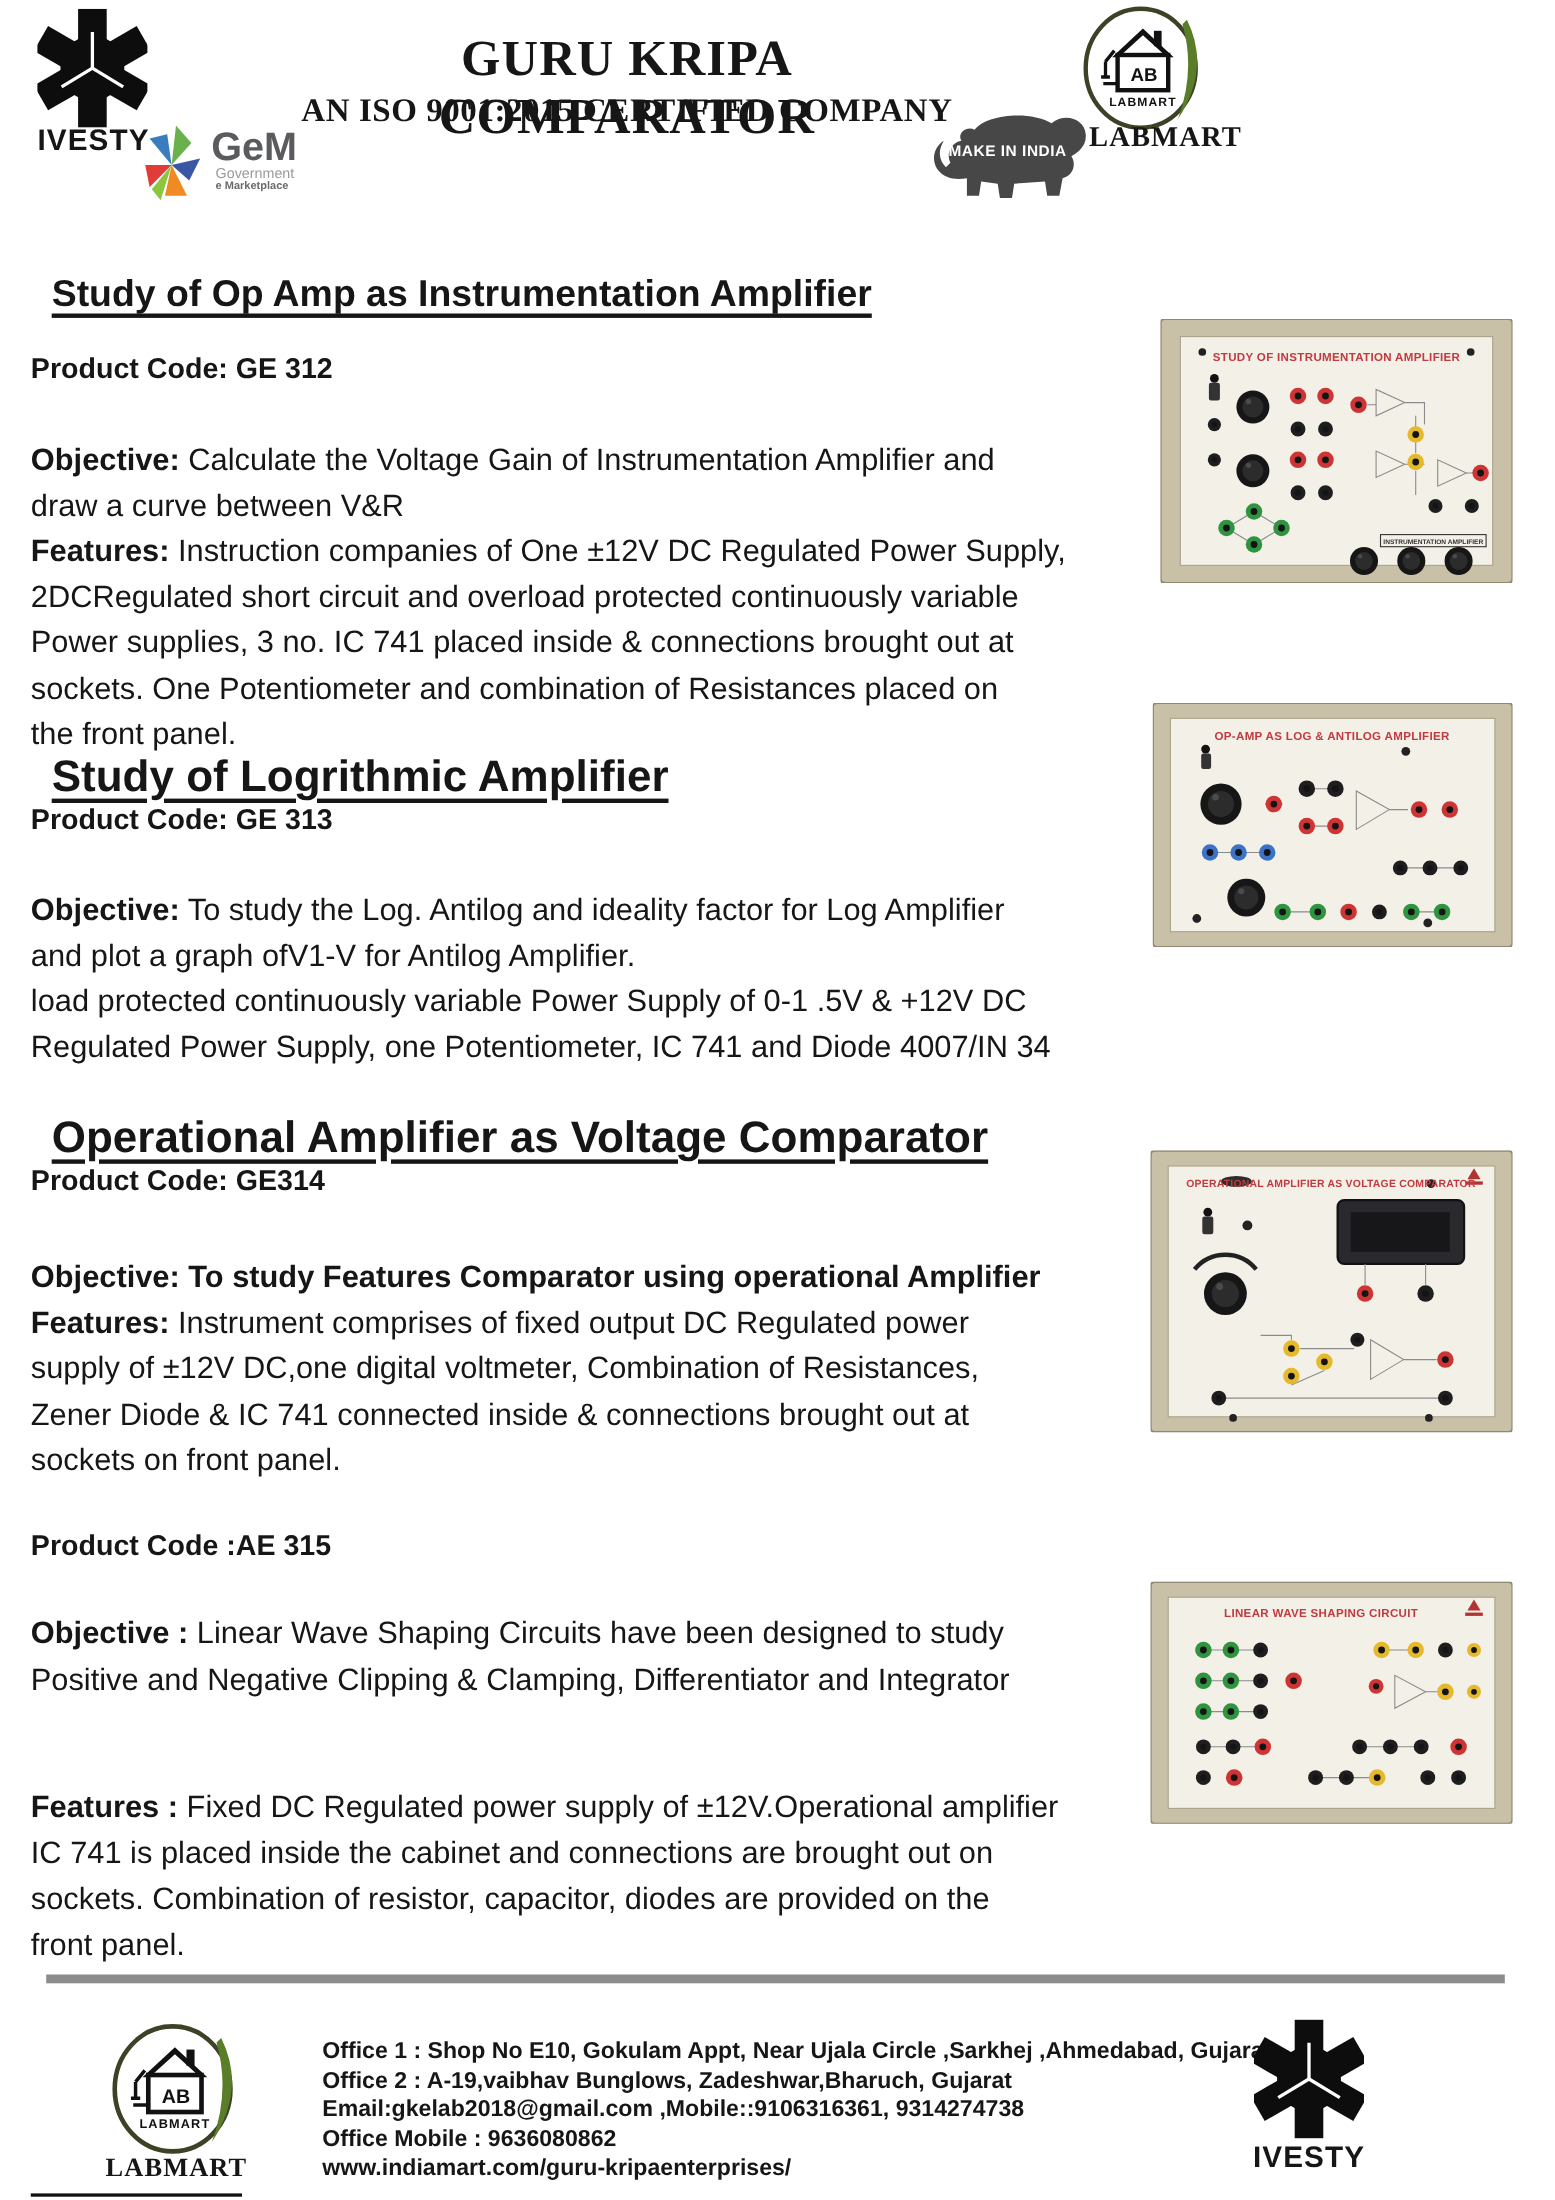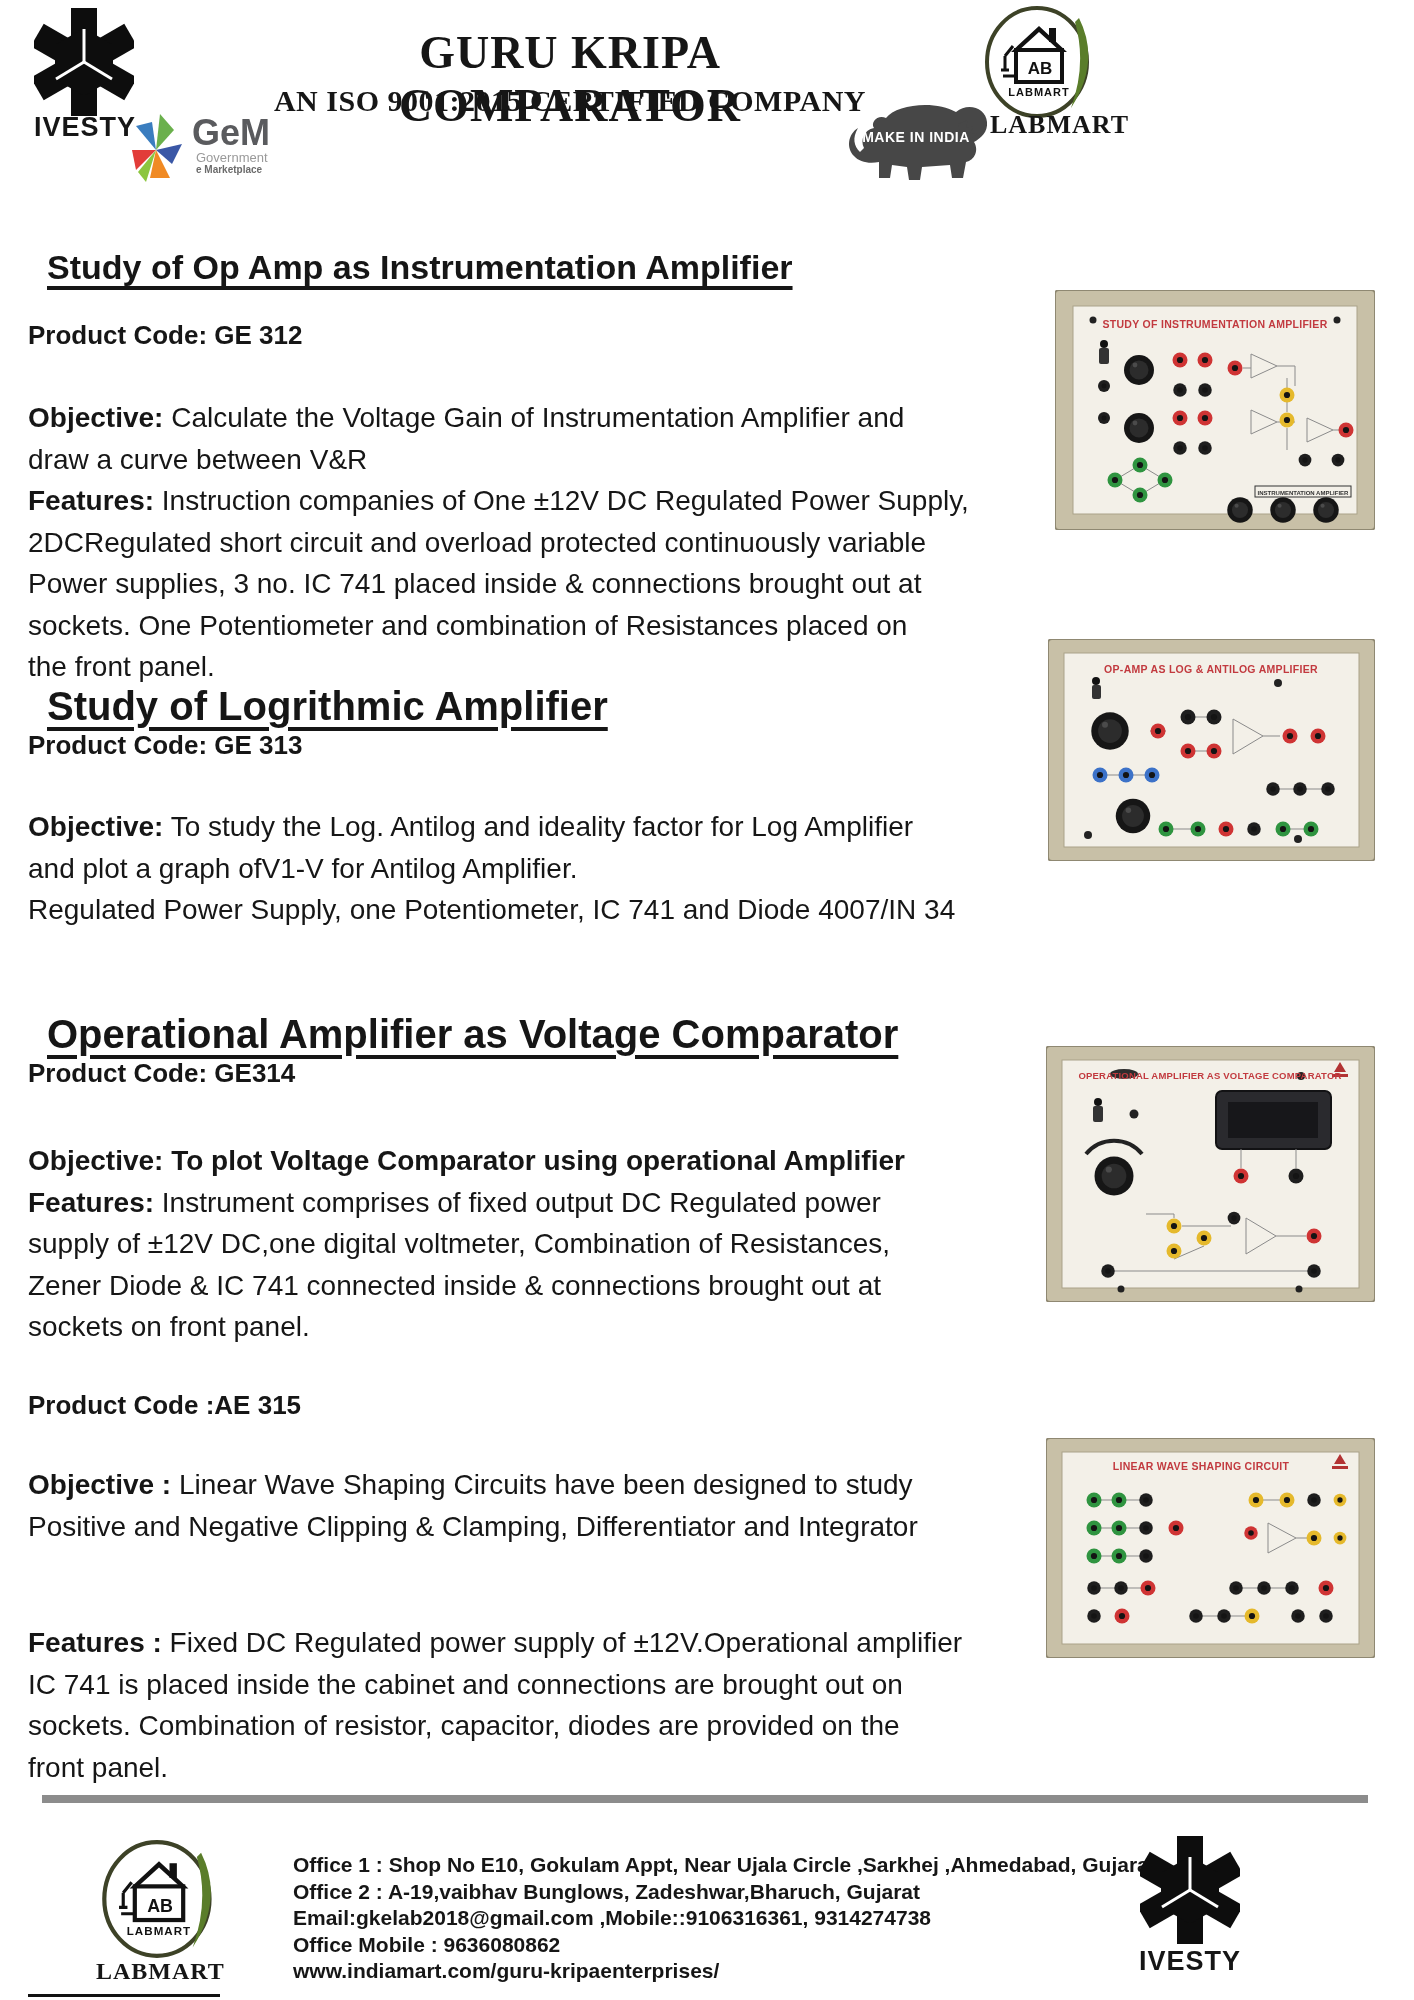--- a/index.html
+++ b/index.html
@@ -169,20 +169,21 @@
     <use href="#kn" x="185" y="220" transform="scale(0.85)" transform-origin="185 220"></use>
     <use href="#kn" x="228" y="220" transform="scale(0.85)" transform-origin="228 220"></use>
     <use href="#kn" x="271" y="220" transform="scale(0.85)" transform-origin="271 220"></use>
   </svg>
 
   <div class="abs heading h-lg" style="left:28px;top:684px">Study of Logrithmic Amplifier</div>
   <div class="abs pcode" style="left:28px;top:730px">Product Code: GE 313</div>
   <div class="abs body" style="left:28px;top:806px">
     <div class="ln"><b>Objective:</b><span> To study the Log. Antilog and ideality factor for Log Amplifier</span></div>
     <div class="ln"><b></b><span>and plot a graph ofV1-V for Antilog Amplifier.</span></div>
+    <div class="ln"><b></b><span>load protected continuously variable Power Supply of 0-1 .5V &amp; +12V DC</span></div>
     <div class="ln"><b></b><span>Regulated Power Supply, one Potentiometer, IC 741 and Diode 4007/IN 34</span></div>
   </div>
 
   <svg class="abs" style="left:1048px;top:639px" width="327" height="222" viewBox="0 0 327 222">
     <rect x="0" y="0" width="327" height="222" rx="4" fill="#c8c0a7" stroke="#8f8872" stroke-width="2"></rect>
     <rect x="16" y="14" width="295" height="194" fill="#f3f0e8" stroke="#aaa289"></rect>
     <circle cx="230" cy="44" r="4" fill="#222"></circle>
       <circle cx="40" cy="196" r="4" fill="#222"></circle>
     <circle cx="250" cy="200" r="4" fill="#222"></circle>
     <text x="163" y="34" text-anchor="middle" font-size="10.5" font-weight="bold" fill="#c23a3f" letter-spacing="0.3">OP-AMP AS LOG &amp; ANTILOG AMPLIFIER</text>
@@ -218,21 +219,21 @@
       <use href="#sk" x="150" y="190" fill="#2f9440"></use>
     <use href="#sk" x="178" y="190" fill="#cf3434"></use>
     <use href="#sk" x="206" y="190" fill="#1e1e1e" transform="scale(0.9)" transform-origin="206 190"></use>
     <use href="#sk" x="235" y="190" fill="#2f9440"></use>
       <use href="#sk" x="263" y="190" fill="#2f9440"></use>
   </svg>
 
   <div class="abs heading h-lg" style="left:28px;top:1012px">Operational Amplifier as Voltage Comparator</div>
   <div class="abs pcode" style="left:28px;top:1058px">Product Code: GE314</div>
   <div class="abs body" style="left:28px;top:1140px">
-    <div class="ln"><b>Objective: To plot Voltage Comparator using operational Amplifier</b><span></span></div>
+    <div class="ln"><b>Objective: To study Features Comparator using operational Amplifier</b><span></span></div>
     <div class="ln"><b>Features:</b><span> Instrument comprises of fixed output DC Regulated power</span></div>
     <div class="ln"><b></b><span>supply of ±12V DC,one digital voltmeter, Combination of Resistances,</span></div>
     <div class="ln"><b></b><span>Zener Diode &amp; IC 741 connected inside &amp; connections brought out at</span></div>
     <div class="ln"><b></b><span>sockets on front panel.</span></div>
   </div>
 
   <svg class="abs" style="left:1046px;top:1046px" width="329" height="256" viewBox="0 0 329 256">
     <rect x="0" y="0" width="329" height="256" rx="4" fill="#c8c0a7" stroke="#8f8872" stroke-width="2"></rect>
     <rect x="16" y="14" width="297" height="228" fill="#f3f0e8" stroke="#aaa289"></rect>
     <circle cx="255" cy="30" r="4" fill="#222"></circle>

